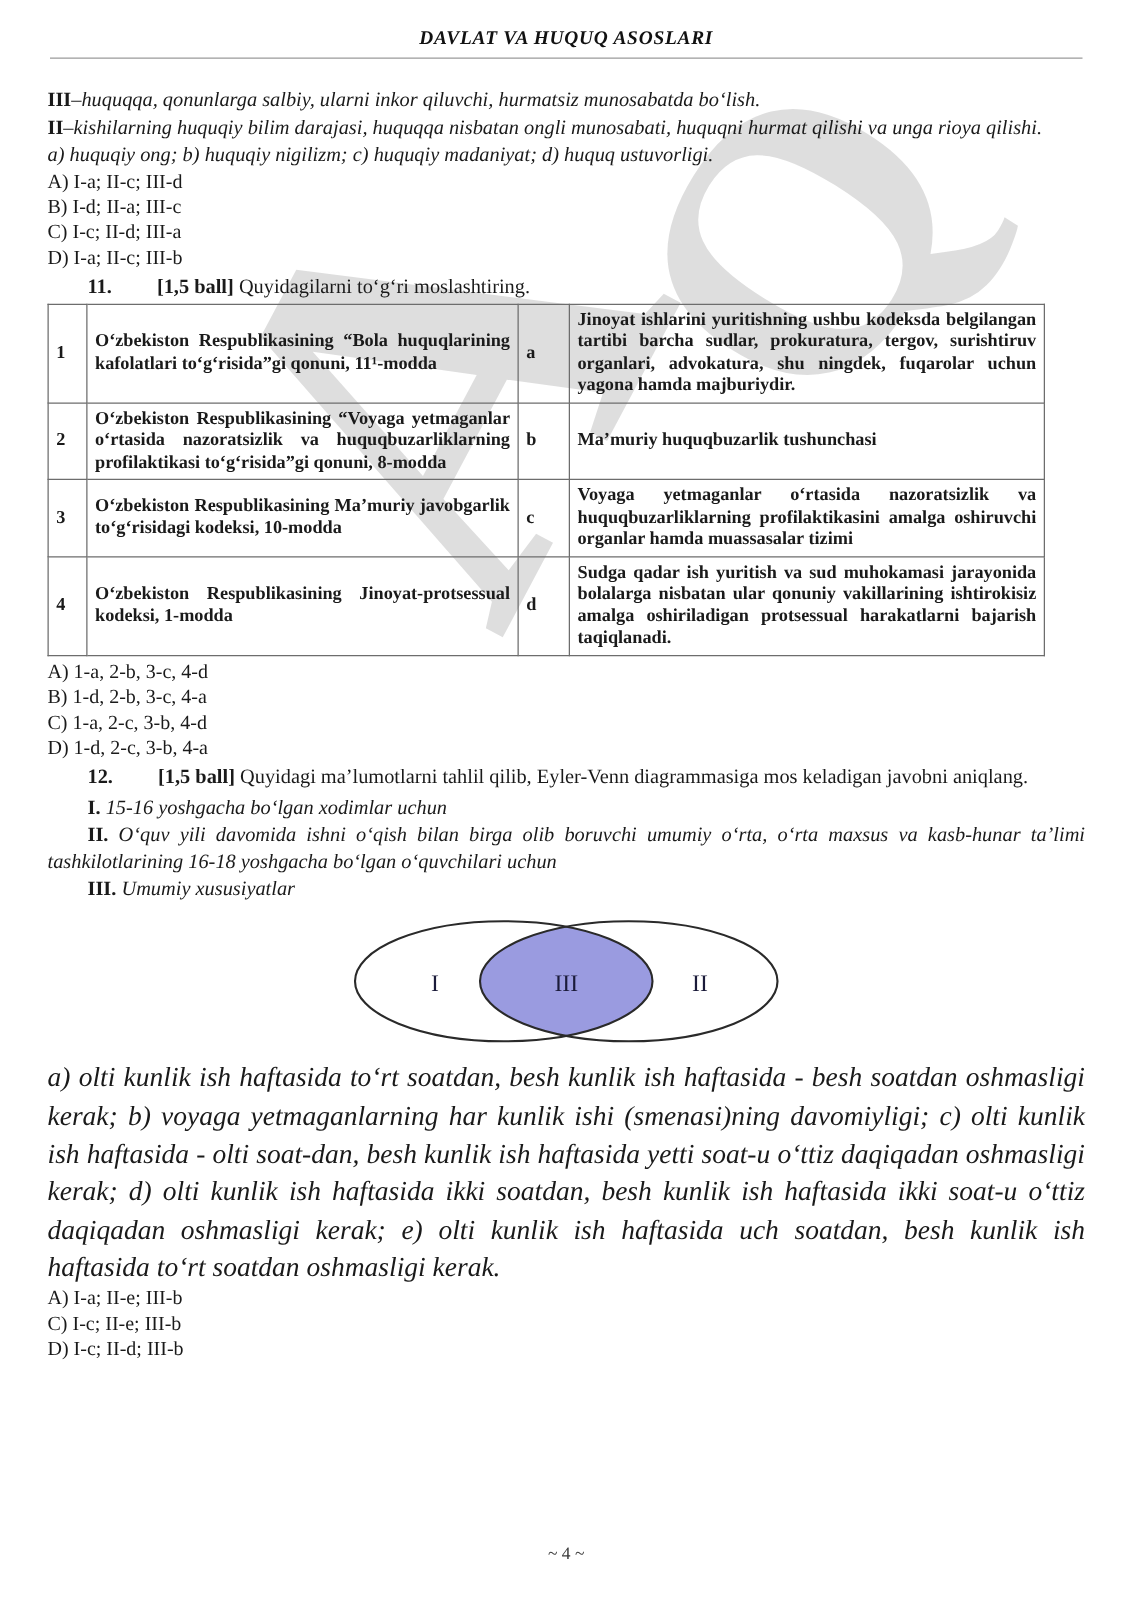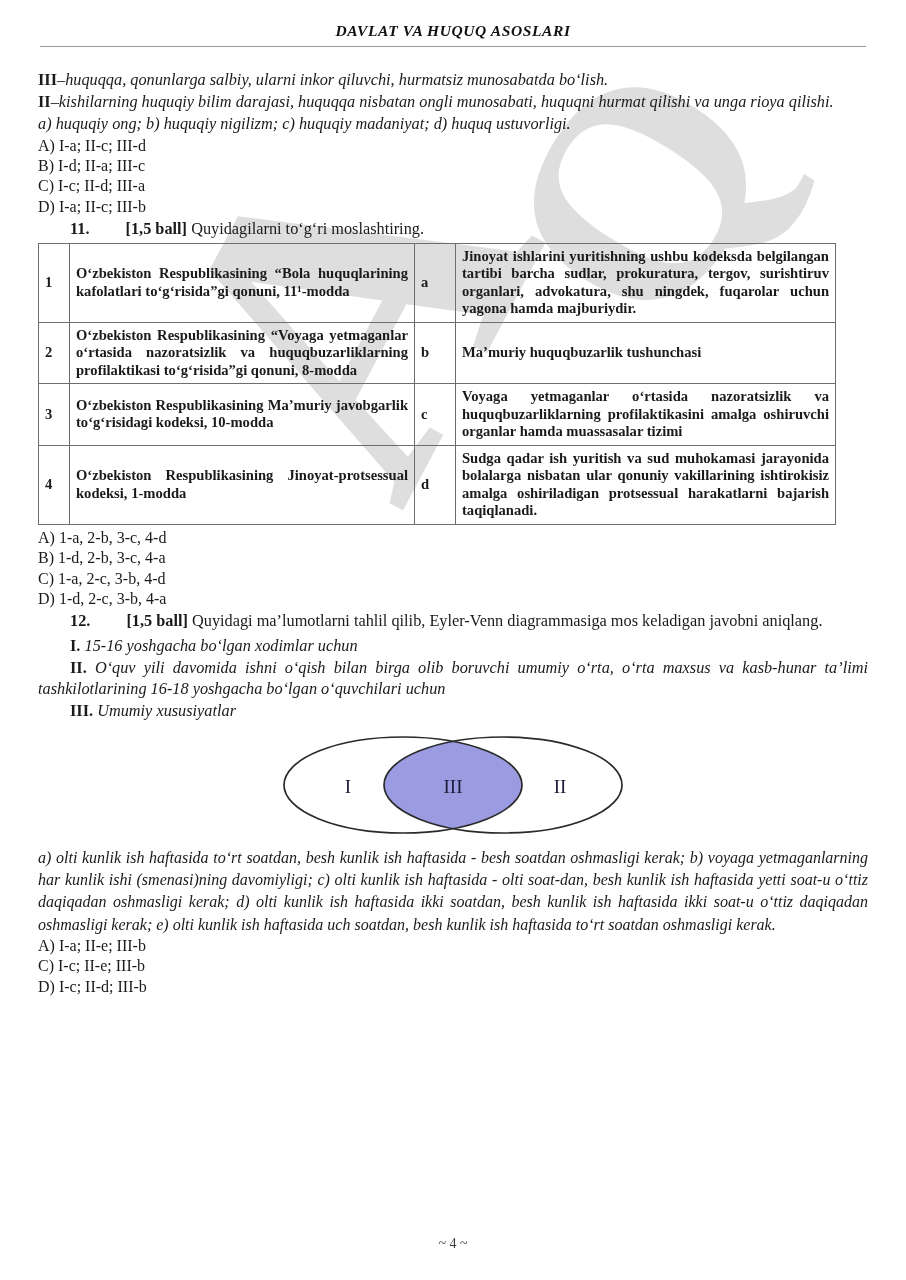--- a/index.html
+++ b/index.html
@@ -141,21 +141,21 @@
   .venn-label {
     font-family: "Liberation Serif", serif;
     font-size: 19px;
     fill: #1b1b3a;
     font-weight: 400;
   }
 
   
   .answer-par {
     margin: 4px 0 0 0;
-    font-size: 16px;
+    font-size: 22px;
     font-style: italic;
     line-height: 1.38;
     text-align: justify;
   }
 
   .footer {
     position: absolute;
     left: 0;
     bottom: 28px;
     width: 906px;

